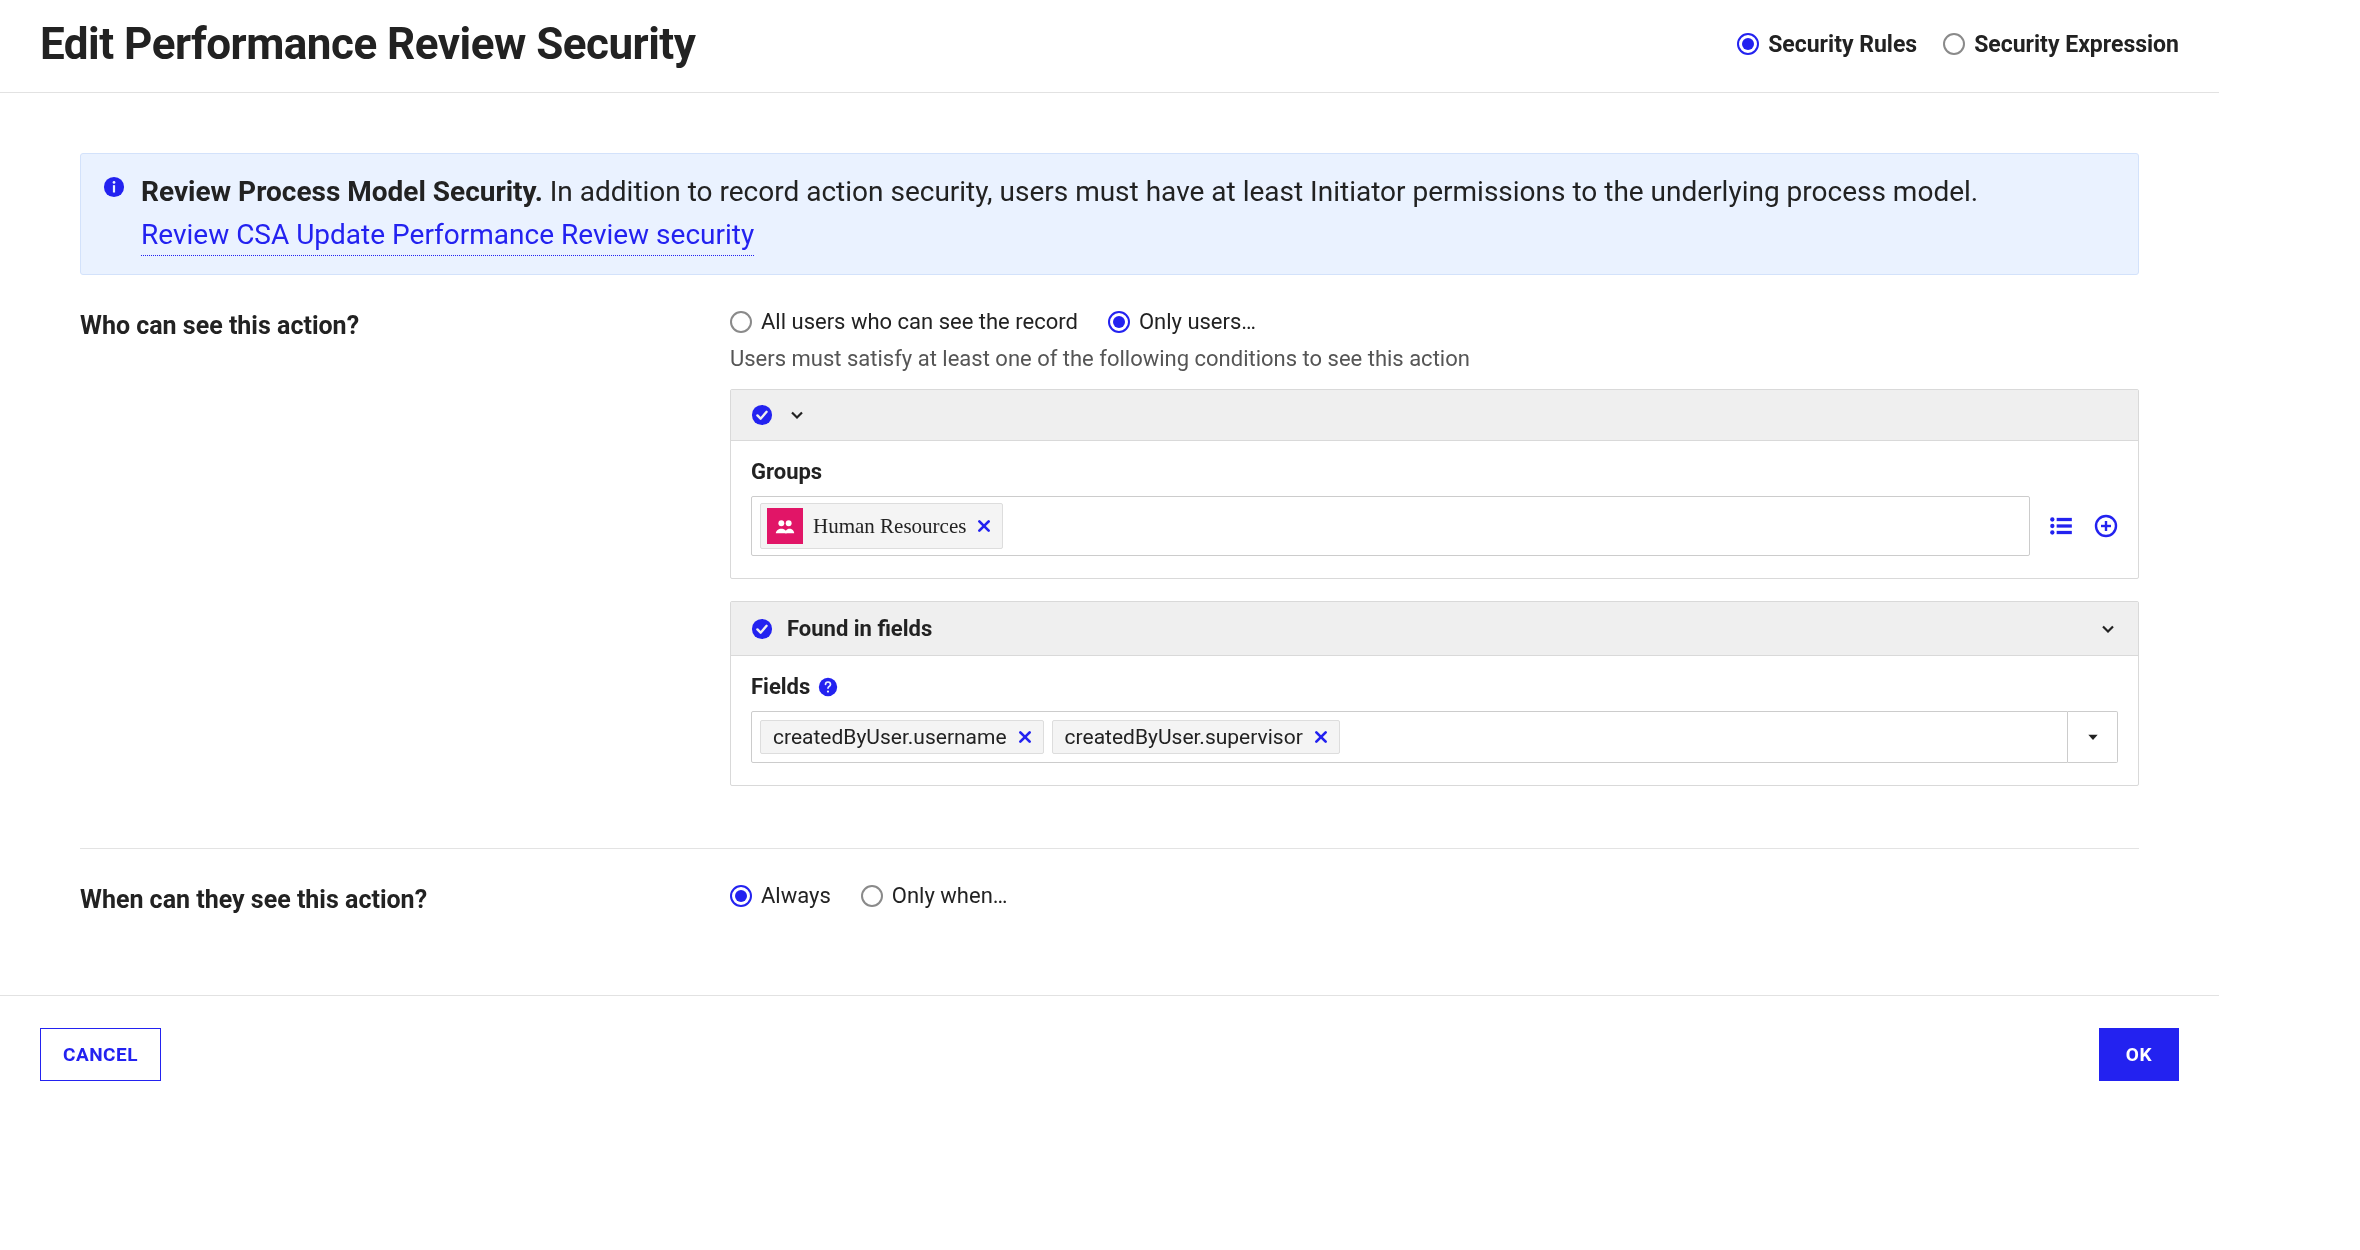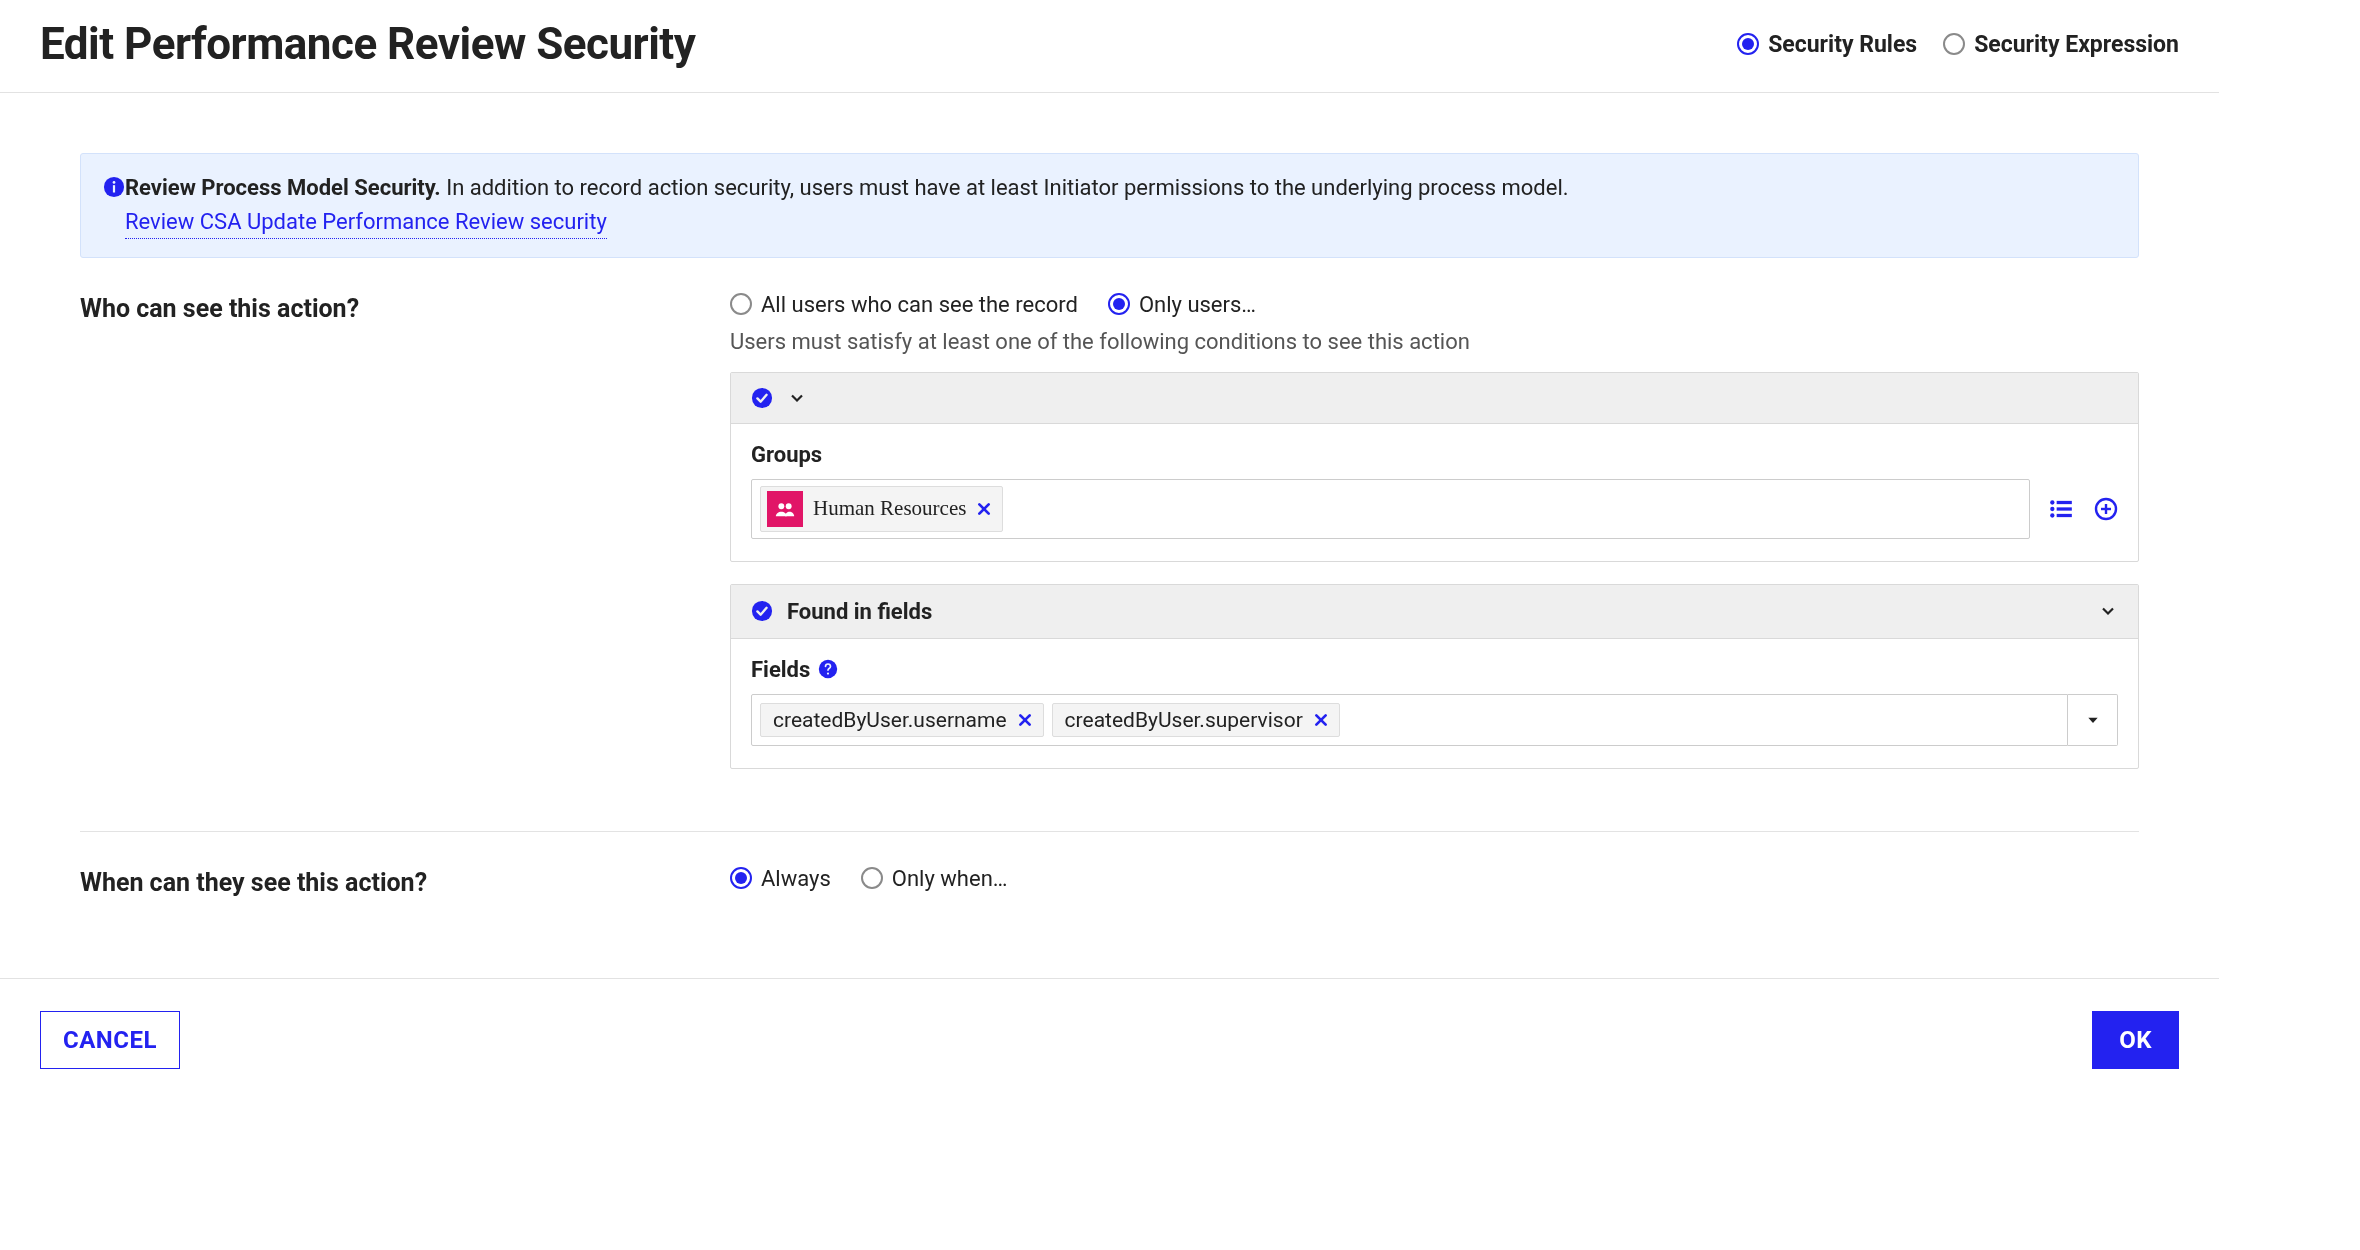--- a/index.html
+++ b/index.html
@@ -39,23 +39,24 @@
   
   .content { padding: 60px 80px 35px 80px; }
 
   
   .info-banner {
     background: #eaf2ff;
     border: 1px solid #d3e2fb;
     border-radius: 3px;
     padding: 18px 22px;
     display: flex;
+    gap: 16px;
     align-items: flex-start;
     margin-bottom: 34px;
-    font-size: 22px;
+    font-size: 28px;
   }
   .info-icon {
     color: #2322f0;
     display: inline-flex; align-items: center; justify-content: center;
     margin-top: 4px;
   }
   .info-text { line-height: 1.45; }
   .info-text .bold { font-weight: 700; }
   .info-text .link {
     color: #2322f0;
@@ -170,21 +171,21 @@
 
   
   .footer {
     border-top: 1px solid #e2e2e2;
     padding: 32px 40px;
     display: flex;
     justify-content: space-between;
   }
   .btn {
     font-family: inherit;
-    font-size: 24px;
+    font-size: 19px;
     font-weight: 700;
     padding: 14px 22px;
     cursor: pointer;
     letter-spacing: 0.5px;
   }
   .btn-cancel {
     background: #fff;
     color: #2322f0;
     border: 1px solid #2322f0;
   }

